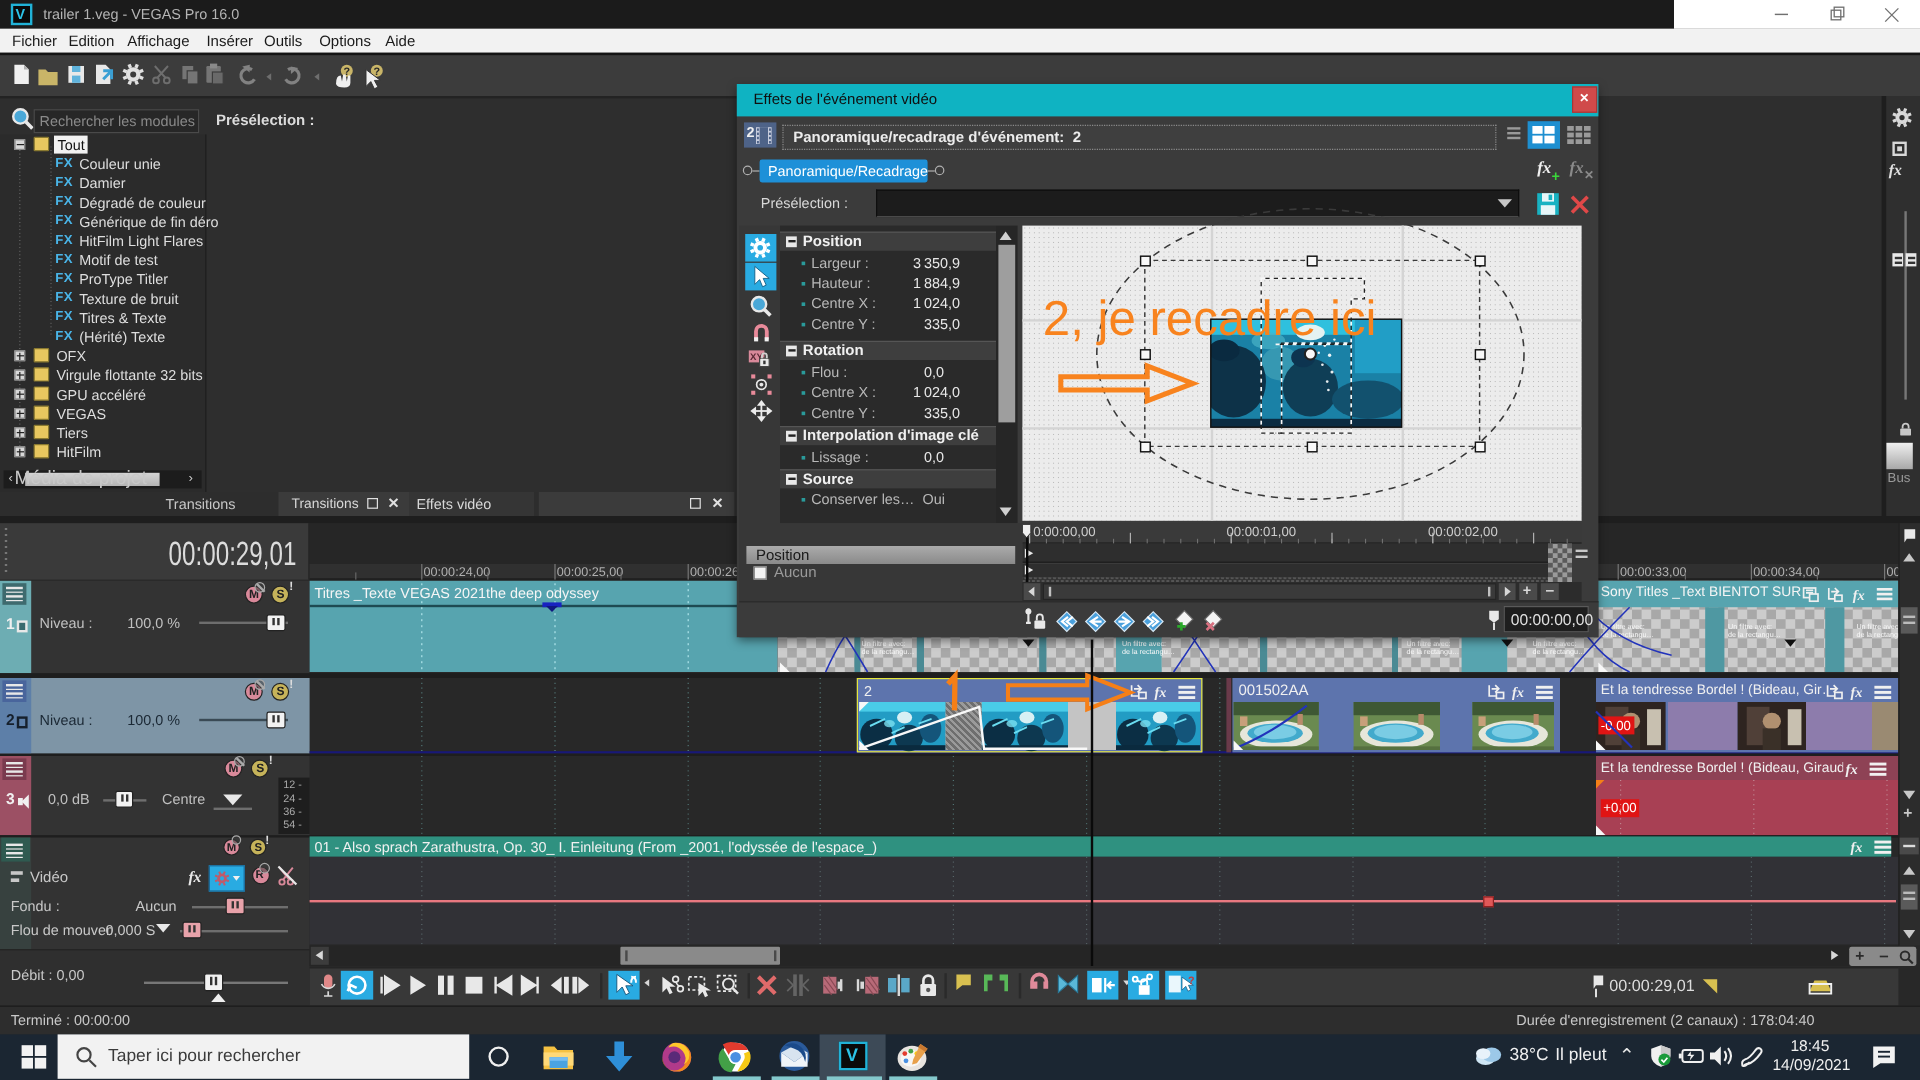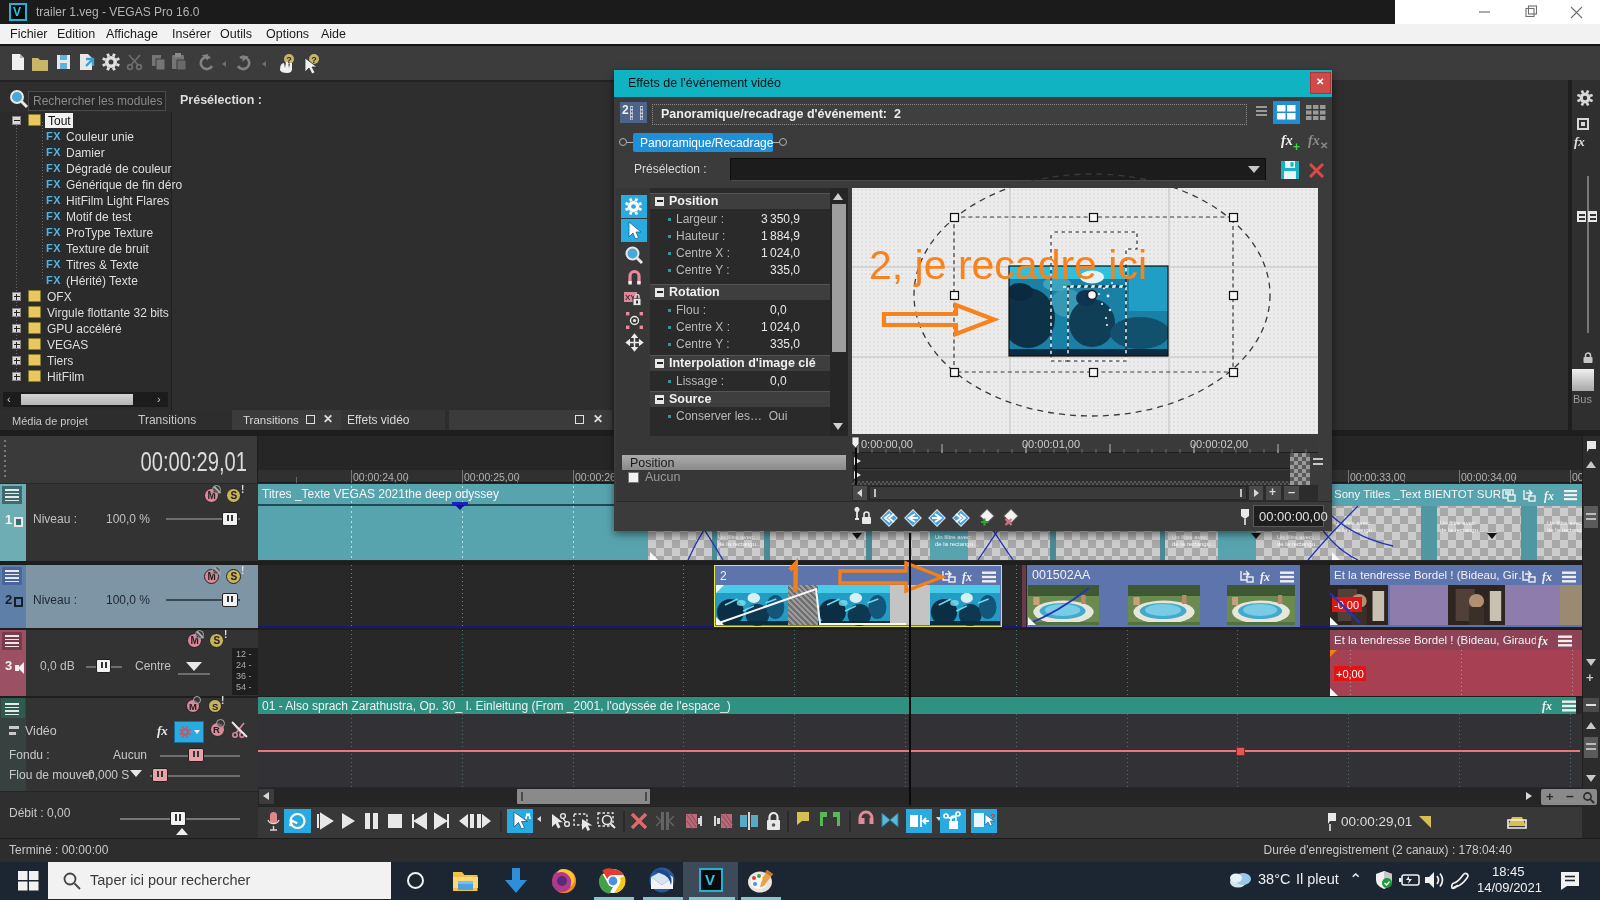--- a/index.html
+++ b/index.html
@@ -128,21 +128,21 @@
 <div class="txt" style="left:66px;top:146px;color:#dedede;font-size:12px;">Damier</div>
 <div class="txt" style="left:46px;top:162px;color:#4ab5e8;font-size:11px;font-weight:bold;letter-spacing:0.5px;">FX</div>
 <div class="txt" style="left:66px;top:162px;color:#dedede;font-size:12px;">Dégradé de couleur</div>
 <div class="txt" style="left:46px;top:178px;color:#4ab5e8;font-size:11px;font-weight:bold;letter-spacing:0.5px;">FX</div>
 <div class="txt" style="left:66px;top:178px;color:#dedede;font-size:12px;">Générique de fin déro</div>
 <div class="txt" style="left:46px;top:194px;color:#4ab5e8;font-size:11px;font-weight:bold;letter-spacing:0.5px;">FX</div>
 <div class="txt" style="left:66px;top:194px;color:#dedede;font-size:12px;">HitFilm Light Flares</div>
 <div class="txt" style="left:46px;top:210px;color:#4ab5e8;font-size:11px;font-weight:bold;letter-spacing:0.5px;">FX</div>
 <div class="txt" style="left:66px;top:210px;color:#dedede;font-size:12px;">Motif de test</div>
 <div class="txt" style="left:46px;top:226px;color:#4ab5e8;font-size:11px;font-weight:bold;letter-spacing:0.5px;">FX</div>
-<div class="txt" style="left:66px;top:226px;color:#dedede;font-size:12px;">ProType Texture</div>
+<div class="txt" style="left:66px;top:226px;color:#dedede;font-size:12px;">ProType Titler</div>
 <div class="txt" style="left:46px;top:242px;color:#4ab5e8;font-size:11px;font-weight:bold;letter-spacing:0.5px;">FX</div>
 <div class="txt" style="left:66px;top:242px;color:#dedede;font-size:12px;">Texture de bruit</div>
 <div class="txt" style="left:46px;top:258px;color:#4ab5e8;font-size:11px;font-weight:bold;letter-spacing:0.5px;">FX</div>
 <div class="txt" style="left:66px;top:258px;color:#dedede;font-size:12px;text-align:center;">Titres &amp; Texte</div>
 <div class="txt" style="left:46px;top:274px;color:#4ab5e8;font-size:11px;font-weight:bold;letter-spacing:0.5px;">FX</div>
 <div class="txt" style="left:66px;top:274px;color:#dedede;font-size:12px;">(Hérité) Texte</div>
 <div class="abs" style="left:12px;top:292px;width:9px;height:9px;background:#d8d8d8;border:1px solid #888;"></div>
 <div class="abs" style="left:13.5px;top:296px;width:6px;height:1px;background:#222;"></div>
 <div class="abs" style="left:16px;top:293.5px;width:1px;height:6px;background:#222;"></div>
 <div class="abs" style="left:28px;top:290px;width:13px;height:12px;background:#e8c75f;border:1px solid #8a7a30;border-radius:1px;"></div>
@@ -174,21 +174,21 @@
 <div class="txt" style="left:47px;top:370px;color:#dedede;font-size:12px;">HitFilm</div>
 <div class="abs" style="left:3px;top:392px;width:165px;height:15px;background:#1c1c1c;"></div>
 <div class="txt" style="left:7px;top:393px;color:#cccccc;font-size:11px;">‹</div>
 <div class="txt" style="left:157px;top:393px;color:#cccccc;font-size:11px;">›</div>
 <div class="abs" style="left:21px;top:394px;width:112px;height:11px;background:linear-gradient(#d4d4d4,#b4b4b4);"></div>
 
 <div class="abs" style="left:0;top:410px;width:616px;height:20px;background:#2d2d2d;"></div>
 <div class="abs" style="left:232px;top:410px;width:112px;height:20px;background:#3b3b3b;"></div>
 <div class="abs" style="left:341px;top:410px;width:104px;height:20px;background:#353535;"></div>
 <div class="abs" style="left:449px;top:410px;width:163px;height:20px;background:#3b3b3b;"></div>
-<div class="txt" style="left:12px;top:415px;color:#c8c8c8;font-size:11px;">Média de projet</div>
+<div class="txt" style="left:12px;top:390px;color:#c8c8c8;font-size:16px;">Média de projet</div>
 <div class="txt" style="left:138px;top:413px;color:#c8c8c8;font-size:12px;">Transitions</div>
 <div class="txt" style="left:243px;top:413.5px;color:#d8d8d8;font-size:11.5px;">Transitions</div>
 <div class="abs" style="left:306px;top:415px;width:9px;height:9px;border:1.5px solid #e0e0e0;"></div>
 <div class="txt" style="left:323px;top:412px;color:#e0e0e0;font-size:12px;font-weight:bold;">✕</div>
 <div class="txt" style="left:347px;top:413px;color:#d8d8d8;font-size:12px;">Effets vidéo</div>
 <div class="txt" style="left:456px;top:413.5px;color:#d8d8d8;font-size:11.5px;margin-top:36px;">Générateurs de médias</div>
 <div class="abs" style="left:575px;top:415px;width:9px;height:9px;border:1.5px solid #e0e0e0;"></div>
 <div class="txt" style="left:593px;top:412px;color:#e0e0e0;font-size:12px;font-weight:bold;">✕</div>
 
 <div class="abs" style="left:1568px;top:80px;width:4px;height:356px;background:#1e1e1e;"></div>

